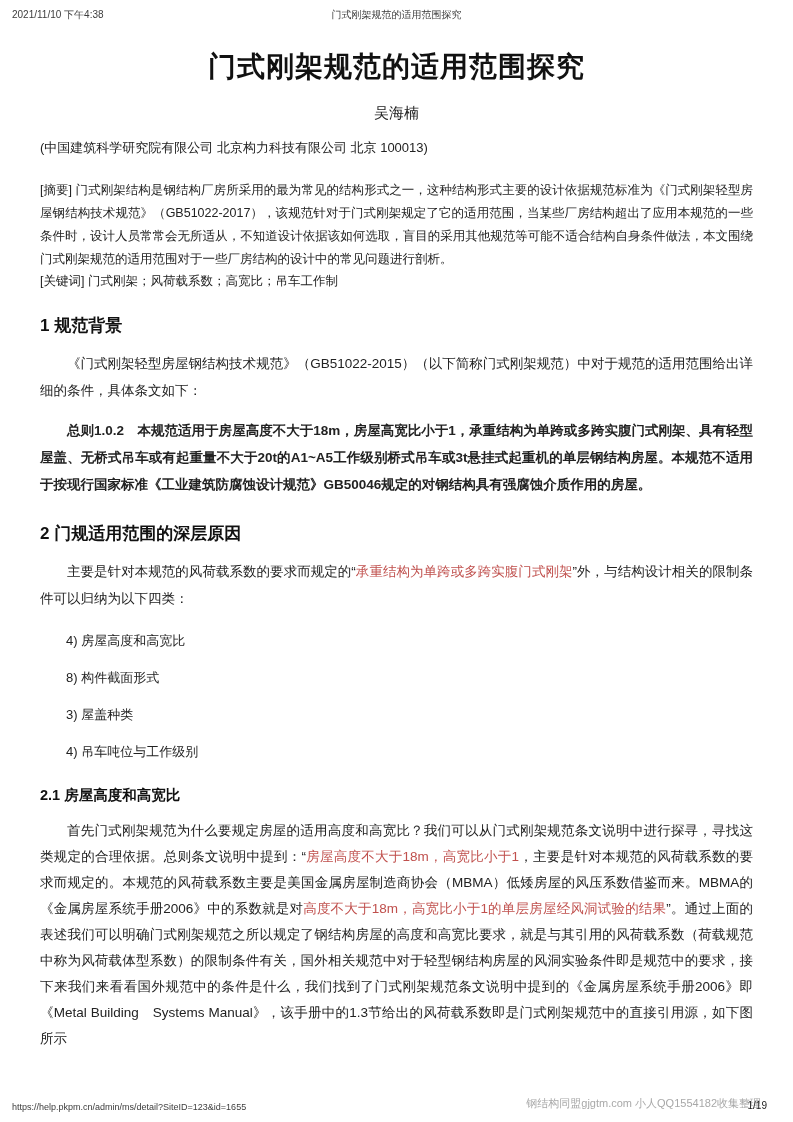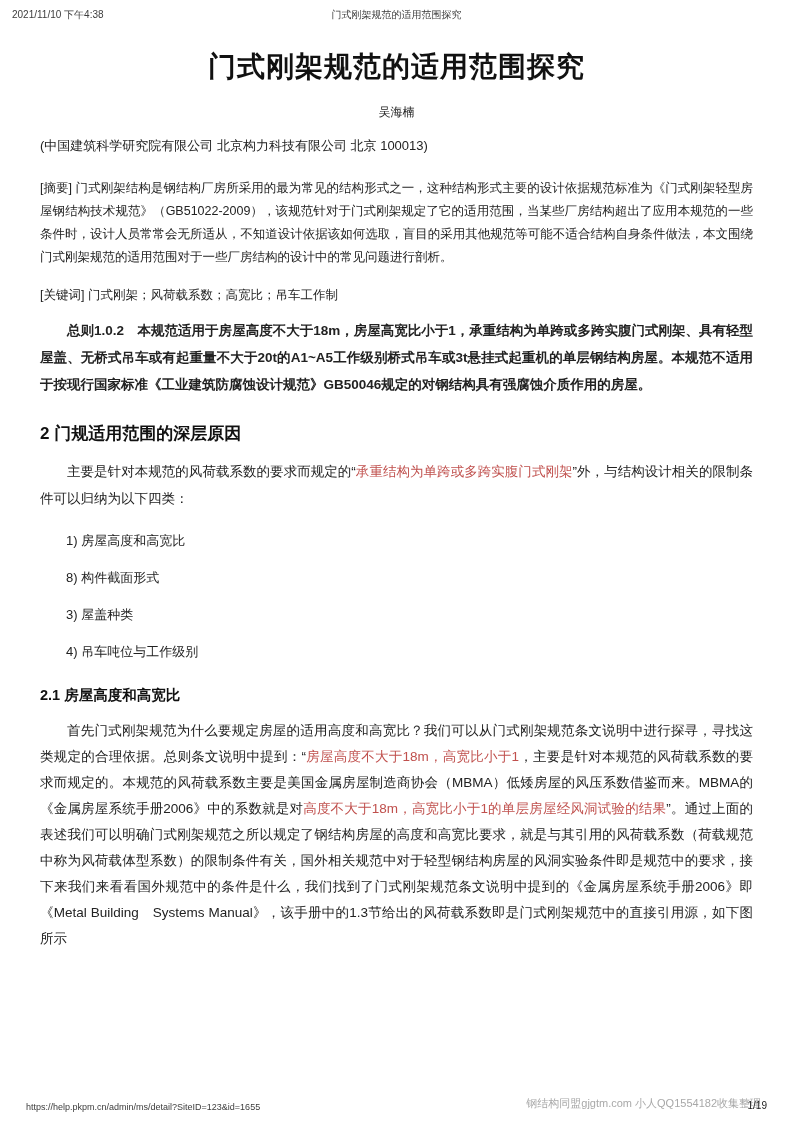--- a/index.html
+++ b/index.html
@@ -14,35 +14,35 @@
   .page { position: absolute; inset: 0; border-radius: 15px; }
 
   
   .print-header { position: absolute; top: 8px; left: 12px; right: 12px; height: 14px; font-size: 10px; color: #3c3c3c; }
   .ph-left { position: absolute; left: 0; top: 0; white-space: nowrap; }
   .ph-center { position: absolute; left: 50%; transform: translateX(-50%); top: 0; white-space: nowrap; }
 
   
   .content { position: absolute; top: 38px; left: 40px; width: 713px; }
   .title { font-size: 28px; font-weight: bold; text-align: center; margin: 10px 0 0 0; color: #111111; letter-spacing: 1px; }
-  .author { text-align: center; font-size: 12px; margin-top: 18px; color: #222222; }
+  .author { text-align: center; font-size: 15px; margin-top: 18px; color: #222222; }
   .affiliation { text-align: left; font-size: 13px; margin-top: 16px; color: #222222; }
   .abstract { font-size: 12.5px; line-height: 23px; margin: 22px 0 0 0; text-align: justify; }
-  .keywords { font-size: 12.5px; margin: 18px 0 0 0; }
+  .keywords { font-size: 12.5px; margin: 2px 0 0 0; }
   .sec-h { font-size: 17px; font-weight: bold; margin: 24px 0 0 0; color: #111111; }
   .para { font-size: 13.5px; line-height: 27px; margin: 13px 0 0 0; text-align: justify; }
   .indent { text-indent: 2em; }
   .quote { font-weight: bold; }
   .list-item { font-size: 13px; margin: 20px 0 0 0; text-indent: 2em; line-height: 17px; }
   .subsec-h { font-size: 14.5px; font-weight: bold; margin: 26px 0 0 0; color: #111111; }
   .long { line-height: 26px; }
   .red { color: #c0504d; }
 
   
-  .print-footer { position: absolute; bottom: 10px; left: 26px; right: 12px; height: 16px; }
+  .print-footer { position: absolute; bottom: 10px; left: 12px; right: 12px; height: 16px; }
   .pf-url { position: absolute; left: 0; bottom: 0; font-size: 9px; color: #3c3c3c; white-space: nowrap; }
   .pf-watermark { position: absolute; right: 20px; bottom: 1px; font-size: 11px; color: #a8a8a8; white-space: nowrap; }
   .pf-page { position: absolute; right: 14px; bottom: 1px; font-size: 10px; color: #222222; }
 </style>
 </head>
 <body>
 
 <div class="page">
 
   <div class="print-header">
@@ -51,33 +51,35 @@
   </div>
 
   <div class="content">
 
     <h1 class="title">门式刚架规范的适用范围探究</h1>
 
     <div class="author">吴海楠</div>
 
     <div class="affiliation">(中国建筑科学研究院有限公司  北京构力科技有限公司 北京  100013)</div>
 
-    <p class="abstract">[摘要] 门式刚架结构是钢结构厂房所采用的最为常见的结构形式之一，这种结构形式主要的设计依据规范标准为《门式刚架轻型房屋钢结构技术规范》（GB51022-2009），该规范针对于门式刚架规定了它的适用范围，当某些厂房结构超出了应用本规范的一些条件时，设计人员常常会无所适从，不知道设计依据该如何选取，盲目的采用其他规范等可能不适合结构自身条件做法，本文围绕门式刚架规范的适用范围对于一些厂房结构的设计中的常见问题进行剖析。</p>
+    <p class="abstract">[摘要] 门式刚架结构是钢结构厂房所采用的最为常见的结构形式之一，这种结构形式主要的设计依据规范标准为《门式刚架轻型房屋钢结构技术规范》（GB51022-2017），该规范针对于门式刚架规定了它的适用范围，当某些厂房结构超出了应用本规范的一些条件时，设计人员常常会无所适从，不知道设计依据该如何选取，盲目的采用其他规范等可能不适合结构自身条件做法，本文围绕门式刚架规范的适用范围对于一些厂房结构的设计中的常见问题进行剖析。</p>
 
     <p class="keywords">[关键词] 门式刚架；风荷载系数；高宽比；吊车工作制</p>
 
+    <h2 class="sec-h">1 规范背景</h2>
 
+    <p class="para indent">《门式刚架轻型房屋钢结构技术规范》（GB51022-2015）（以下简称门式刚架规范）中对于规范的适用范围给出详细的条件，具体条文如下：</p>
 
     <p class="para indent quote">总则1.0.2　本规范适用于房屋高度不大于18m，房屋高宽比小于1，承重结构为单跨或多跨实腹门式刚架、具有轻型屋盖、无桥式吊车或有起重量不大于20t的A1~A5工作级别桥式吊车或3t悬挂式起重机的单层钢结构房屋。本规范不适用于按现行国家标准《工业建筑防腐蚀设计规范》GB50046规定的对钢结构具有强腐蚀介质作用的房屋。</p>
 
     <h2 class="sec-h">2 门规适用范围的深层原因</h2>
 
     <p class="para indent"><span>主要是针对本规范的风荷载系数的要求而规定的“</span><span class="red">承重结构为单跨或多跨实腹门式刚架</span><span>”外，与结构设计相关的限制条件可以归纳为以下四类：</span></p>
 
-    <p class="list-item">1) 房屋高度和高宽比</p>
+    <p class="list-item">4) 房屋高度和高宽比</p>
     <p class="list-item">8) 构件截面形式</p>
     <p class="list-item">3) 屋盖种类</p>
     <p class="list-item">4) 吊车吨位与工作级别</p>
 
     <h3 class="subsec-h">2.1 房屋高度和高宽比</h3>
 
     <p class="para indent long"><span>首先门式刚架规范为什么要规定房屋的适用高度和高宽比？我们可以从门式刚架规范条文说明中进行探寻，寻找这类规定的合理依据。总则条文说明中提到：“</span><span class="red">房屋高度不大于18m，高宽比小于1</span><span>，主要是针对本规范的风荷载系数的要求而规定的。本规范的风荷载系数主要是美国金属房屋制造商协会（MBMA）低矮房屋的风压系数借鉴而来。MBMA的《金属房屋系统手册2006》中的系数就是对</span><span class="red">高度不大于18m，高宽比小于1的单层房屋经风洞试验的结果</span><span>”。通过上面的表述我们可以明确门式刚架规范之所以规定了钢结构房屋的高度和高宽比要求，就是与其引用的风荷载系数（荷载规范中称为风荷载体型系数）的限制条件有关，国外相关规范中对于轻型钢结构房屋的风洞实验条件即是规范中的要求，接下来我们来看看国外规范中的条件是什么，我们找到了门式刚架规范条文说明中提到的《金属房屋系统手册2006》即《Metal Building　Systems Manual》，该手册中的1.3节给出的风荷载系数即是门式刚架规范中的直接引用源，如下图所示</span></p>
 
   </div>
 

